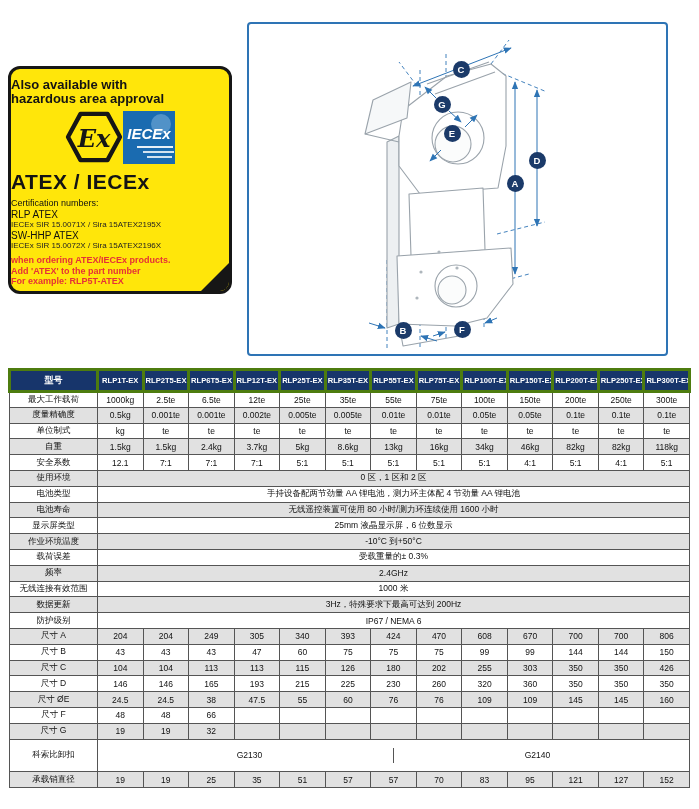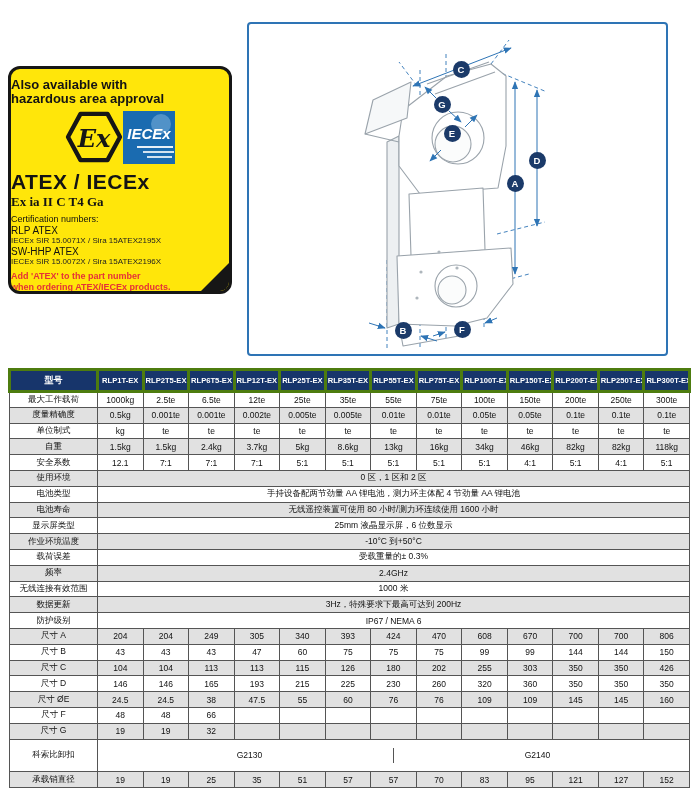--- a/index.html
+++ b/index.html
@@ -62,29 +62,28 @@
         <text x="26" y="28" font-size="15" font-style="italic" font-weight="bold" fill="#fff" text-anchor="middle" font-family="Liberation Sans, sans-serif">IECEx</text>
         <g stroke="#fff" stroke-width="1.8" opacity="0.9">
           <line x1="14" y1="36" x2="50" y2="36"></line>
           <line x1="20" y1="41" x2="51" y2="41"></line>
           <line x1="24" y1="46" x2="49" y2="46"></line>
         </g>
       </svg>
     </span>
   </div>
   <div class="badge-heading">ATEX / IECEx</div>
-  <div class="badge-sub">Ex ia II C T4 Ga</div>
   <div class="cert-label">Certification numbers:</div>
   <div class="cert-name">RLP ATEX</div>
   <div class="cert-num">IECEx SIR 15.0071X / Sira 15ATEX2195X</div>
   <div class="cert-name">SW-HHP ATEX</div>
   <div class="cert-num">IECEx SIR 15.0072X / Sira 15ATEX2196X</div>
   <div class="badge-note">
+    <div>when ordering ATEX/IECEx products.</div>
     <div>Add 'ATEX' to the part number</div>
-    <div>when ordering ATEX/IECEx products.</div>
     <div>For example: RLP5T-ATEX</div>
   </div>
   <div class="badge-curl"></div>
 </div>
 
 <div class="draw-box">
   <svg width="417" height="330" viewBox="0 0 417 330">
     <defs>
       <marker id="ah" viewBox="0 0 10 10" refX="9" refY="5" markerWidth="8" markerHeight="8" orient="auto-start-reverse">
         <path d="M0,1 L10,5 L0,9 z" fill="#2E74B5"></path>

